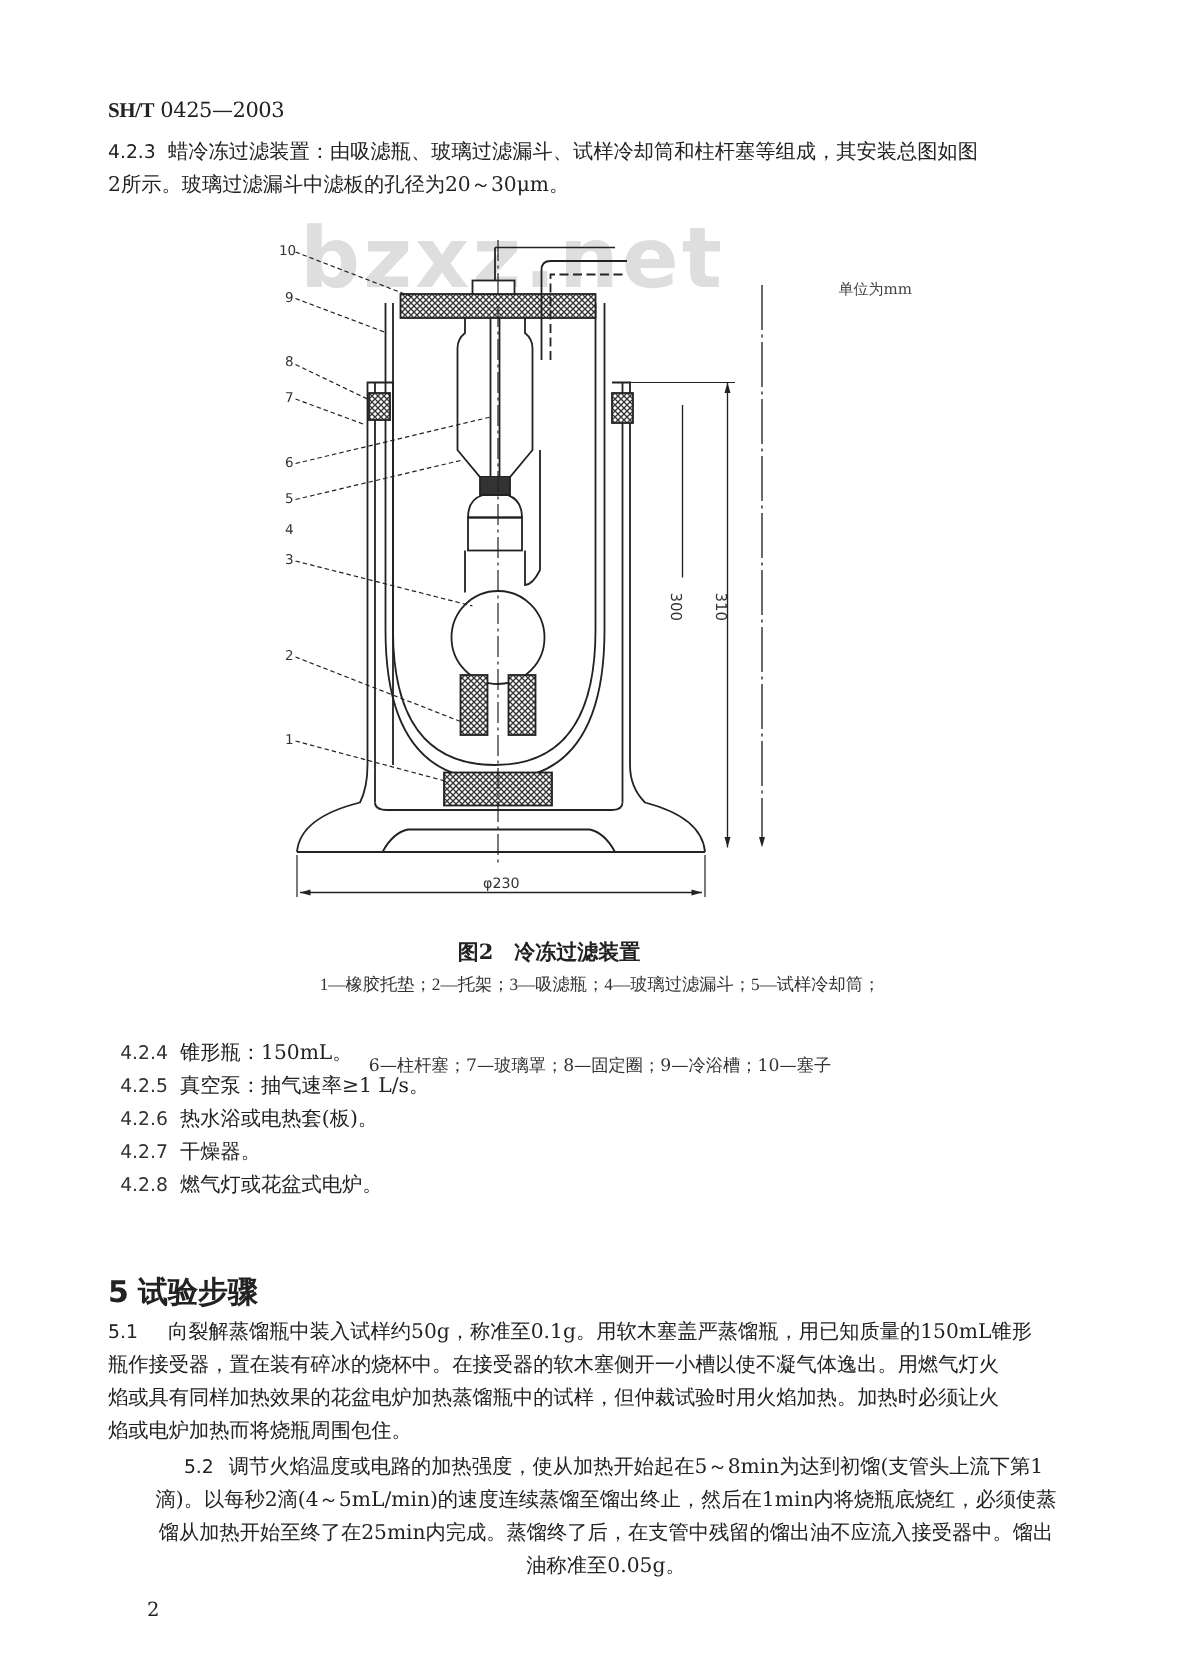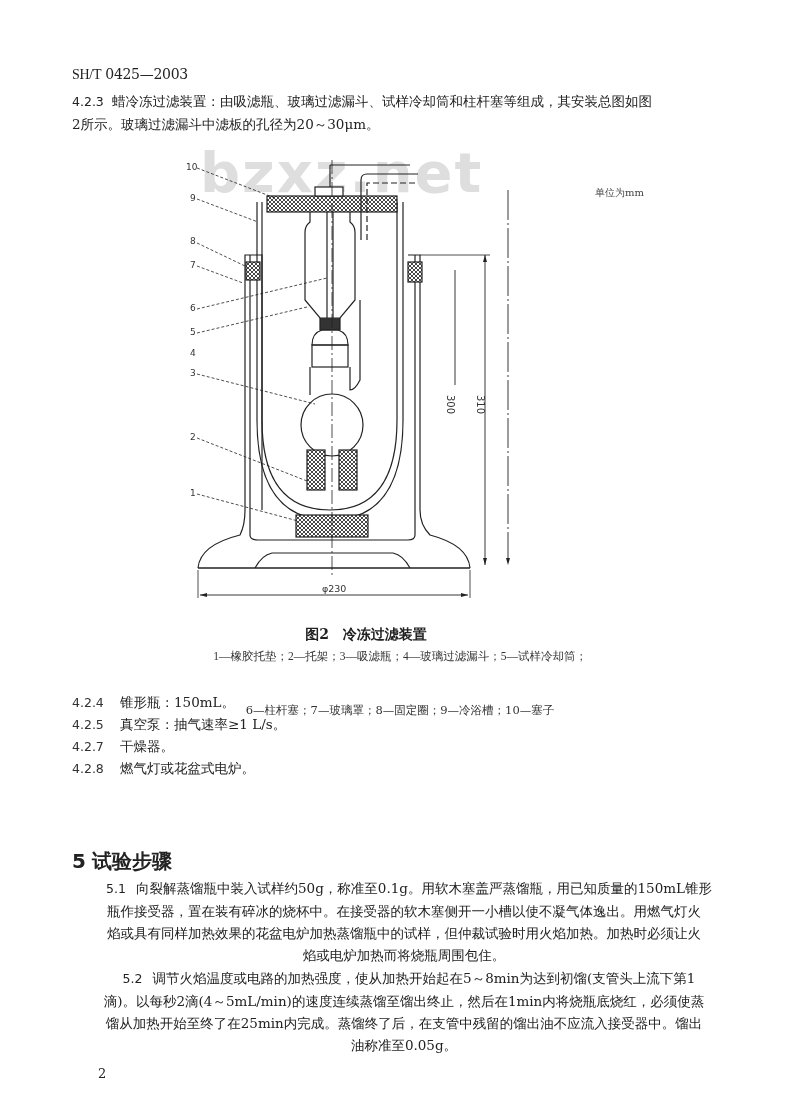--- a/index.html
+++ b/index.html
@@ -1,36 +1,36 @@
 <!DOCTYPE html>
 <html><head>
 <meta charset="utf-8">
 <style>
   html, body { margin: 0; padding: 0; background: #ffffff; }
   body { width: 800px; height: 1103px; position: relative; overflow: hidden;
          font-family: "DejaVu Serif", "Liberation Serif", serif; color: #222; }
   .abs { position: absolute; }
   .header { left: 72px; top: 66px; font-size: 14px; letter-spacing: -0.3px; }
-  .header b { font-family: "Liberation Serif", serif; font-weight: normal; }
+  .header b { font-family: "Liberation Serif", serif; font-weight: bold; }
   .para { font-size: 13.5px; line-height: 22px; }
   .p423 { left: 72px; top: 90px; width: 660px; }
   .list { left: 72px; top: 691px; width: 600px; }
   .list .row { height: 22px; line-height: 22px; font-size: 13.5px; white-space: nowrap; }
-  .list .num { display: inline-block; width: 48px; font-family: "DejaVu Sans", sans-serif; font-size: 12.5px; color: #333; }
+  .list .num { display: inline-block; width: 48px; font-family: "DejaVu Sans", sans-serif; font-size: 12.5px; color: #333; text-align: center; }
   .sec5 { left: 72px; top: 848px; font-size: 20px; font-weight: bold; }
   .sec5 .num { display: inline-block; width: 20px; font-family: "DejaVu Sans", sans-serif; }
-  .p51 { left: 72px; top: 877px; width: 664px; text-align: center; }
+  .p51 { left: 72px; top: 877px; width: 664px; }
   .p52 { left: 72px; top: 967px; width: 664px; text-align: center; }
   .pnum { display: inline-block; width: 40px; font-family: "DejaVu Sans", sans-serif; font-size: 12.5px; }
   .pageno { left: 98px; top: 1066px; font-size: 13px; }
   .fig-title { left: 0; width: 732px; top: 626px; text-align: center; font-size: 14px; font-weight: bold; }
   .fig-legend { left: 0; width: 800px; text-align: center; font-size: 11.5px; color: #333; }
   .leg1 { top: 649px; font-family: Liberation Serif, serif; }
   .leg2 { top: 667px; margin-top: 36px; }
-  .unit { left: 559px; top: 186px; font-size: 10px; color: #444; margin-left: 36px; }
+  .unit { left: 559px; top: 186px; font-size: 10px; color: #444; }
   .watermark { left: 200px; top: 128px; font-family: "DejaVu Sans", sans-serif; font-weight: bold;
                font-size: 56px; color: #d9d9d9; letter-spacing: 2px; opacity: 0.85; margin-top: 12px; }
   .partlbl { font-family: "DejaVu Sans", sans-serif; font-size: 9px; color: #333; }
   svg { position: absolute; left: 0; top: 0; }
 </style>
 </head>
 <body>
 
 <div class="abs header">
   <b>SH/T</b>
@@ -149,20 +149,21 @@
 
 <div class="abs unit">单位为mm</div>
 
 <div class="abs fig-title">图2　冷冻过滤装置</div>
 <div class="abs fig-legend leg1">1—橡胶托垫；2—托架；3—吸滤瓶；4—玻璃过滤漏斗；5—试样冷却筒；</div>
 <div class="abs fig-legend leg2">6—柱杆塞；7—玻璃罩；8—固定圈；9—冷浴槽；10—塞子</div>
 
 <div class="abs list">
   <div class="row"><span class="num">4.2.4</span><span>锥形瓶：150mL。</span></div>
   <div class="row"><span class="num">4.2.5</span><span>真空泵：抽气速率≥1 L/s。</span></div>
+  <div class="row"><span class="num">4.2.6</span><span>热水浴或电热套(板)。</span></div>
   <div class="row"><span class="num">4.2.7</span><span>干燥器。</span></div>
   <div class="row"><span class="num">4.2.8</span><span>燃气灯或花盆式电炉。</span></div>
 </div>
 
 <div class="abs sec5">
   <span class="num">5</span><span>试验步骤</span>
 </div>
 
 <div class="abs para p51">
   <div><span class="pnum">5.1</span><span>向裂解蒸馏瓶中装入试样约50g，称准至0.1g。用软木塞盖严蒸馏瓶，用已知质量的150mL锥形</span></div>

